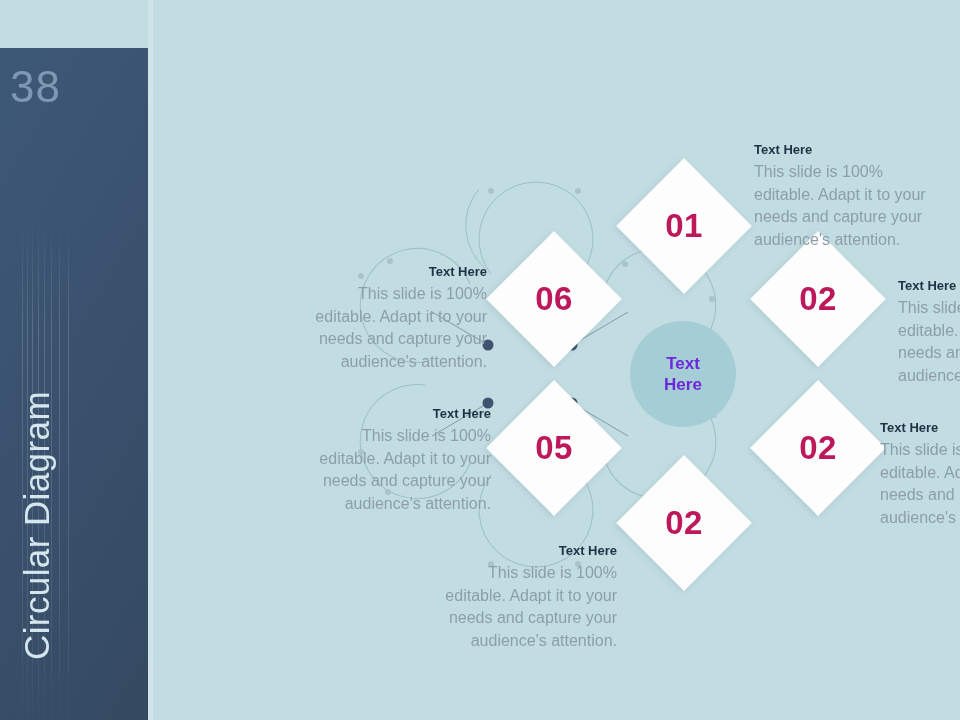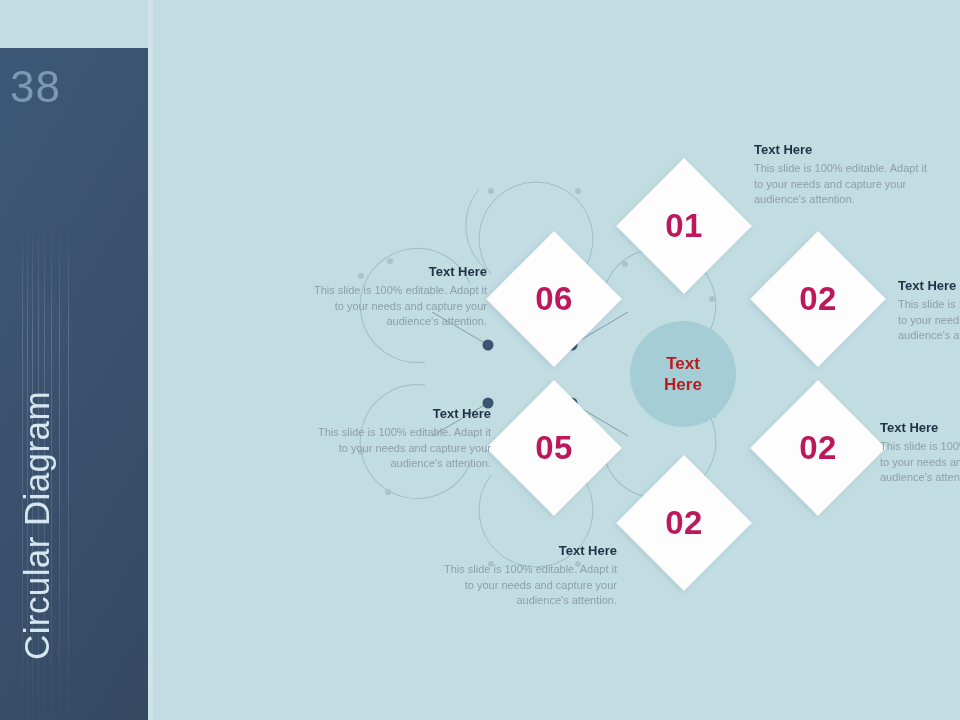--- a/index.html
+++ b/index.html
@@ -53,21 +53,21 @@
 
   
   #hub {
     position:absolute; left:477px; top:321px;
     width:106px; height:106px; border-radius:50%;
     background:#a5cdd6;
     display:flex; align-items:center; justify-content:center;
     text-align:center;
   }
   #hub-label {
-    color:#b91c1c; font-size:17px; font-weight:bold; line-height:1.25;
+    color:#6d28d9; font-size:17px; font-weight:bold; line-height:1.25;
     white-space:pre-line;
   }
 
   
   .node { position:absolute; width:96px; height:96px; }
   .diamond {
     position:absolute; left:0; top:0; width:96px; height:96px;
     background:#fdfdfd;
     transform:rotate(45deg);
     box-shadow:0 2px 6px rgba(40,70,90,.13);
@@ -80,21 +80,21 @@
   #node-01 { left:483px; top:178px; }
   #node-02 { left:617px; top:251px; }
   #node-03 { left:617px; top:400px; }
   #node-04 { left:483px; top:475px; }
   #node-05 { left:353px; top:400px;text-align:center; }
   #node-06 { left:353px; top:251px; }
 
   
   .tb { position:absolute; width:182px; }
   .tb-title { color:#1f3245; font-size:13px; font-weight:bold; margin-bottom:4px; }
-  .tb-body  { color:#8d9ea6; font-size:11px; line-height:1.42; }
+  .tb-body  { color:#8d9ea6; font-size:16px; line-height:1.42; }
 
   #tb-01 { left:601px; top:142px; }
   #tb-02 { left:745px; top:278px; }
   #tb-03 { left:727px; top:420px; }
   #tb-04 { left:282px; top:543px; text-align:right; }
   #tb-05 { left:156px; top:406px; text-align:right; }
   #tb-06 { left:152px; top:264px; text-align:right; }
 </style>
 </head>
 <body>

